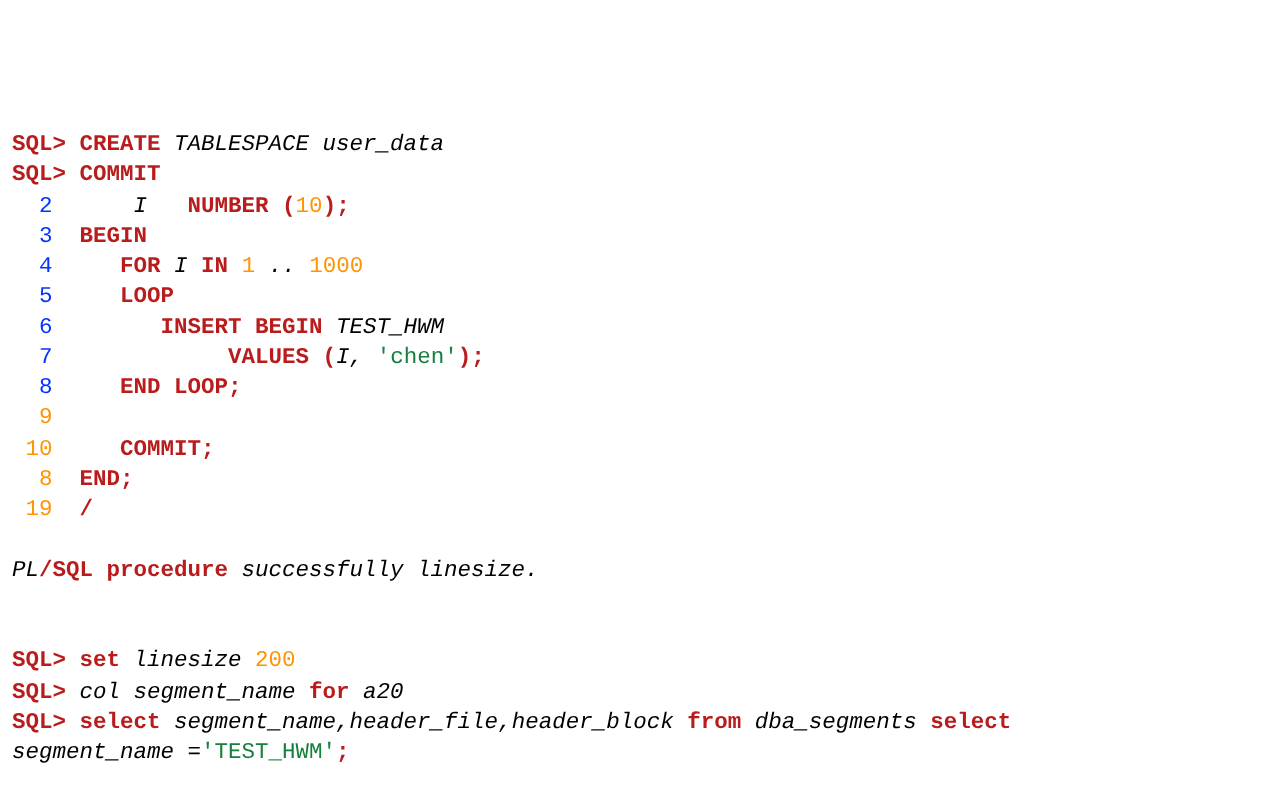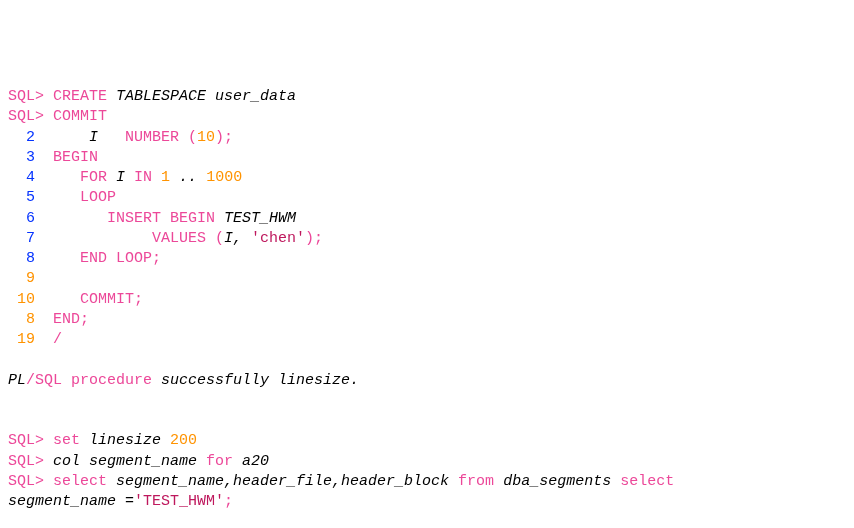--- a/index.html
+++ b/index.html
@@ -5,23 +5,23 @@
     body {
       font-family: "Courier New", Courier, monospace;
       font-size: 15px;
       background: #ffffff;
       color: #000000;
       margin: 0;
       padding: 6px 8px;
       white-space: pre;
       line-height: 1.35;
     }
-    .kw { color: #ec4899; font-weight: normal; }
+    .kw { color: #b91c1c; font-weight: bold; }
     .num { color: #ff9300; }
-    .str { color: #be185d; }
+    .str { color: #15803d; }
     .lineno-blue { color: #0433ff; text-align: right; display: inline-block; width: 3ch; }
     .lineno-orange { color: #ff9300; text-align: right; display: inline-block; width: 3ch; }
     .plain { color: #000000; font-style: italic; }
   </style>
 </head>
 <body>
 
 
 
 <div><span class="kw">SQL&gt;</span> <span class="kw">CREATE</span><span class="plain"> TABLESPACE user_data</span>

